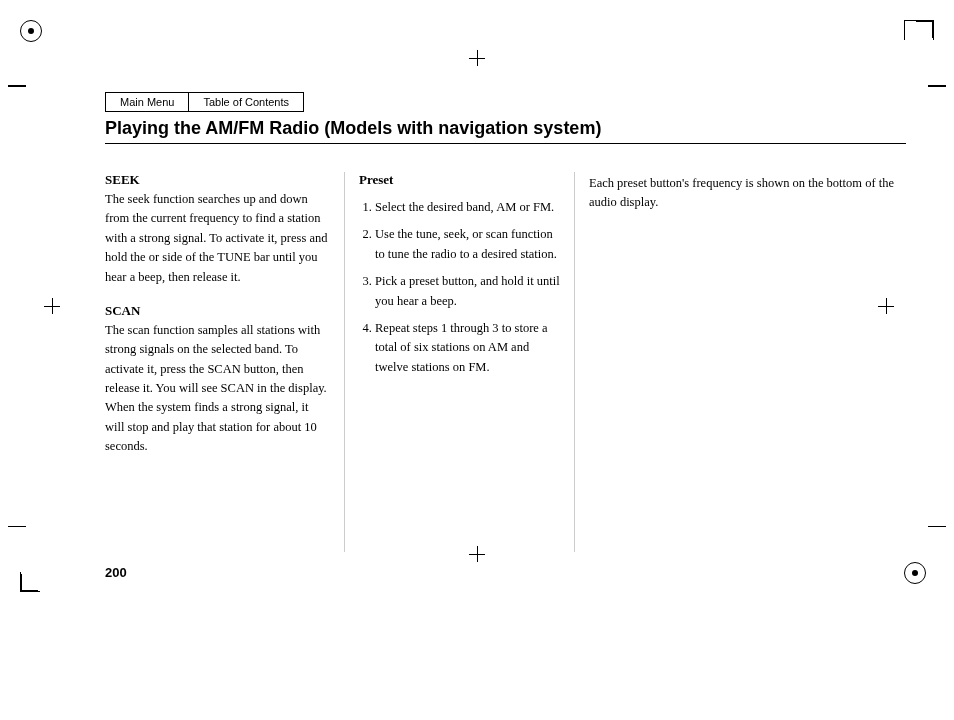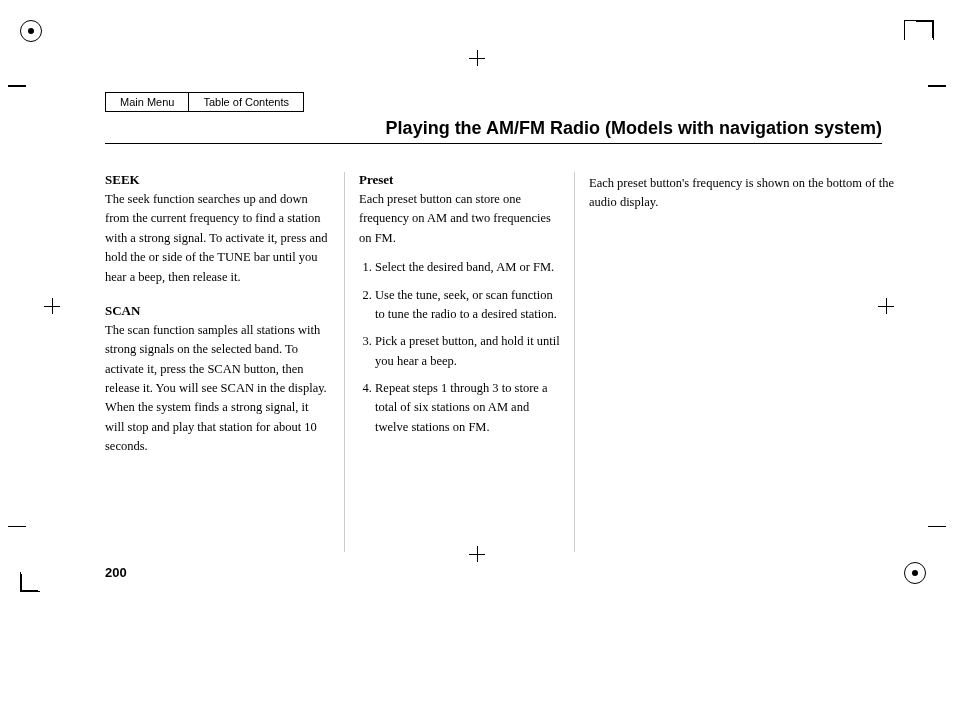--- a/index.html
+++ b/index.html
@@ -160,22 +160,21 @@
     }
     .nav-btn:first-child {
       border-right: none;
     }
 
     
     .title-area {
       position: absolute;
       top: 118px;
       left: 105px;
-      right: 72px;
-      text-align: right;
+      right: 48px;
     }
 
     .page-title {
       font-family: Arial, sans-serif;
       font-size: 18px;
       font-weight: bold;
       border-bottom: 1.5px solid #000;
       padding-bottom: 4px;
       margin-bottom: 14px;
     }
@@ -326,21 +325,20 @@
       </div>
       <div class="section">
         <span class="section-title">SCAN</span>
         <p>The scan function samples all stations with strong signals on the selected band. To activate it, press the SCAN button, then release it. You will see SCAN in the display. When the system finds a strong signal, it will stop and play that station for about 10 seconds.</p>
       </div>
     </div>
 
     <div class="col-2">
       <div class="section">
         <span class="section-title">Preset</span>
-        <p>Each preset button can store one frequency on AM and two frequencies on FM.</p>
         <ol style="margin-top:10px;">
           <li><span>Select the desired band, AM or FM.</span></li>
           <li><span>Use the tune, seek, or scan function to tune the radio to a desired station.</span></li>
           <li><span>Pick a preset button, and hold it until you hear a beep.</span></li>
           <li><span>Repeat steps 1 through 3 to store a total of six stations on AM and twelve stations on FM.</span></li>
         </ol>
       </div>
     </div>
 
     <div class="col-3">

